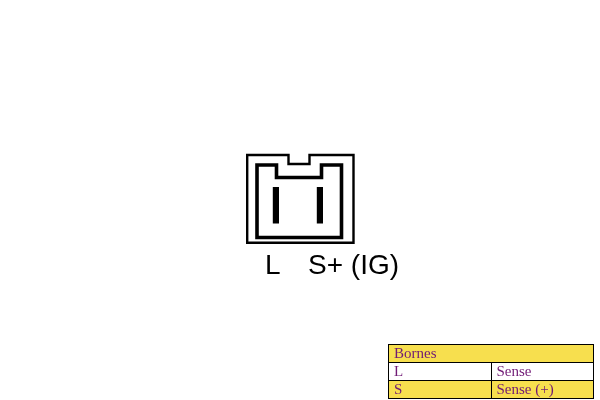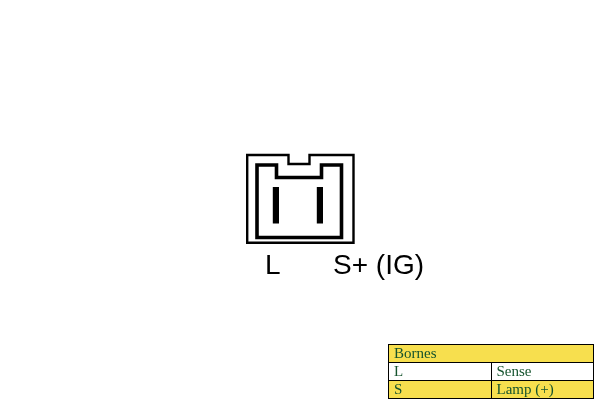--- a/index.html
+++ b/index.html
@@ -24,30 +24,30 @@
   .pin-label {
     position: absolute;
     top: 249px;
     font-family: "Liberation Sans", sans-serif;
     font-size: 28px;
     color: #000000;
     white-space: nowrap;
     line-height: 32px;
   }
   .pin-label-left  { left: 265px; }
-  .pin-label-right { left: 333px; }
+  .pin-label-right { left: 308px; }
   .legend-table {
     position: absolute;
     left: 388px;
     top: 344px;
     width: 206px;
     border-collapse: collapse;
     font-family: "Liberation Serif", serif;
     font-size: 15px;
-    color: #14532d;
+    color: #701a75;
     table-layout: fixed;
   }
   .legend-table td {
     border: 1.8px solid #000000;
     padding: 0 0 1px 5px;
     height: 15px;
     line-height: 16px;
     overflow: hidden;
     white-space: nowrap;
   }
@@ -75,16 +75,16 @@
   <tbody>
     <tr class="hl">
       <td colspan="2">Bornes</td>
     </tr>
     <tr class="plain">
       <td class="col-code">L</td>
       <td>Sense</td>
     </tr>
     <tr class="hl">
       <td class="col-code">S</td>
-      <td>Lamp (+)</td>
+      <td>Sense (+)</td>
     </tr>
   </tbody>
 </table>
 
 </body></html>

